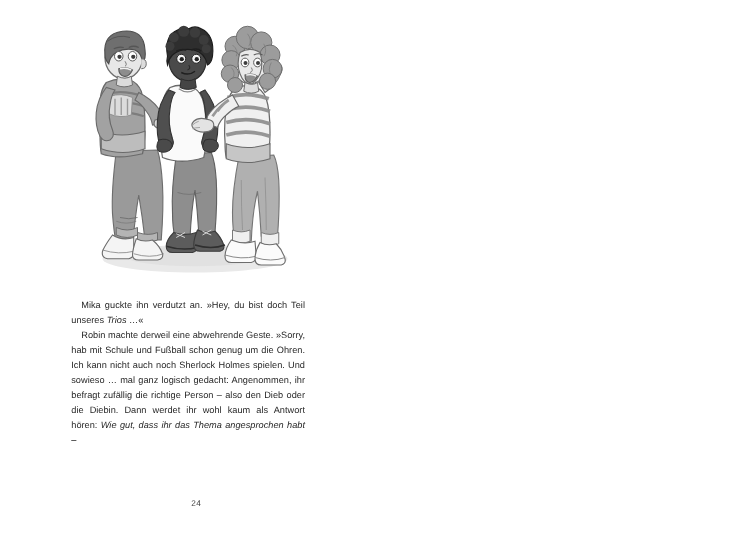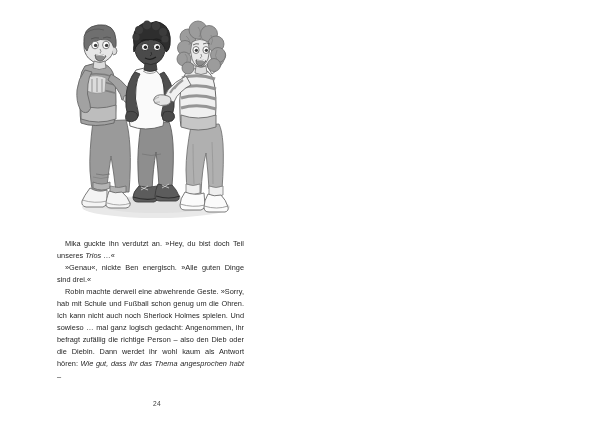--- a/index.html
+++ b/index.html
@@ -289,23 +289,20 @@
           <path d="M144 52 q6 3 10 0 l1 7 q-6 3 -12 0 z" fill="#dcdcdc" stroke="#6e6e6e" stroke-width="0.8"></path>
         </g>
       </svg>
     </div>
 
     <div class="textcol col-left">
       <p>
         <span>Mika guckte ihn verdutzt an. »Hey, du bist doch Teil unseres </span><em>Trios</em><span> …«</span>
       </p>
       <p>
-        <span>»Genau«, nickte Ben energisch. »Alle guten Dinge sind drei.«</span>
-      </p>
-      <p>
         <span>Robin machte derweil eine abwehrende Geste. »Sorry, hab mit Schule und Fußball schon genug um die Ohren. Ich kann nicht auch noch Sherlock Holmes spielen. Und sowieso … mal ganz logisch gedacht: Angenommen, ihr befragt zufällig die richtige Person – also den Dieb oder die Diebin. Dann werdet ihr wohl kaum als Antwort hören: </span><em>Wie gut, dass ihr das Thema angesprochen habt –</em>
       </p>
     </div>
 
     <div class="folio folio-left">24</div>
   </div>
 
   <div class="page page-right">
 
     

